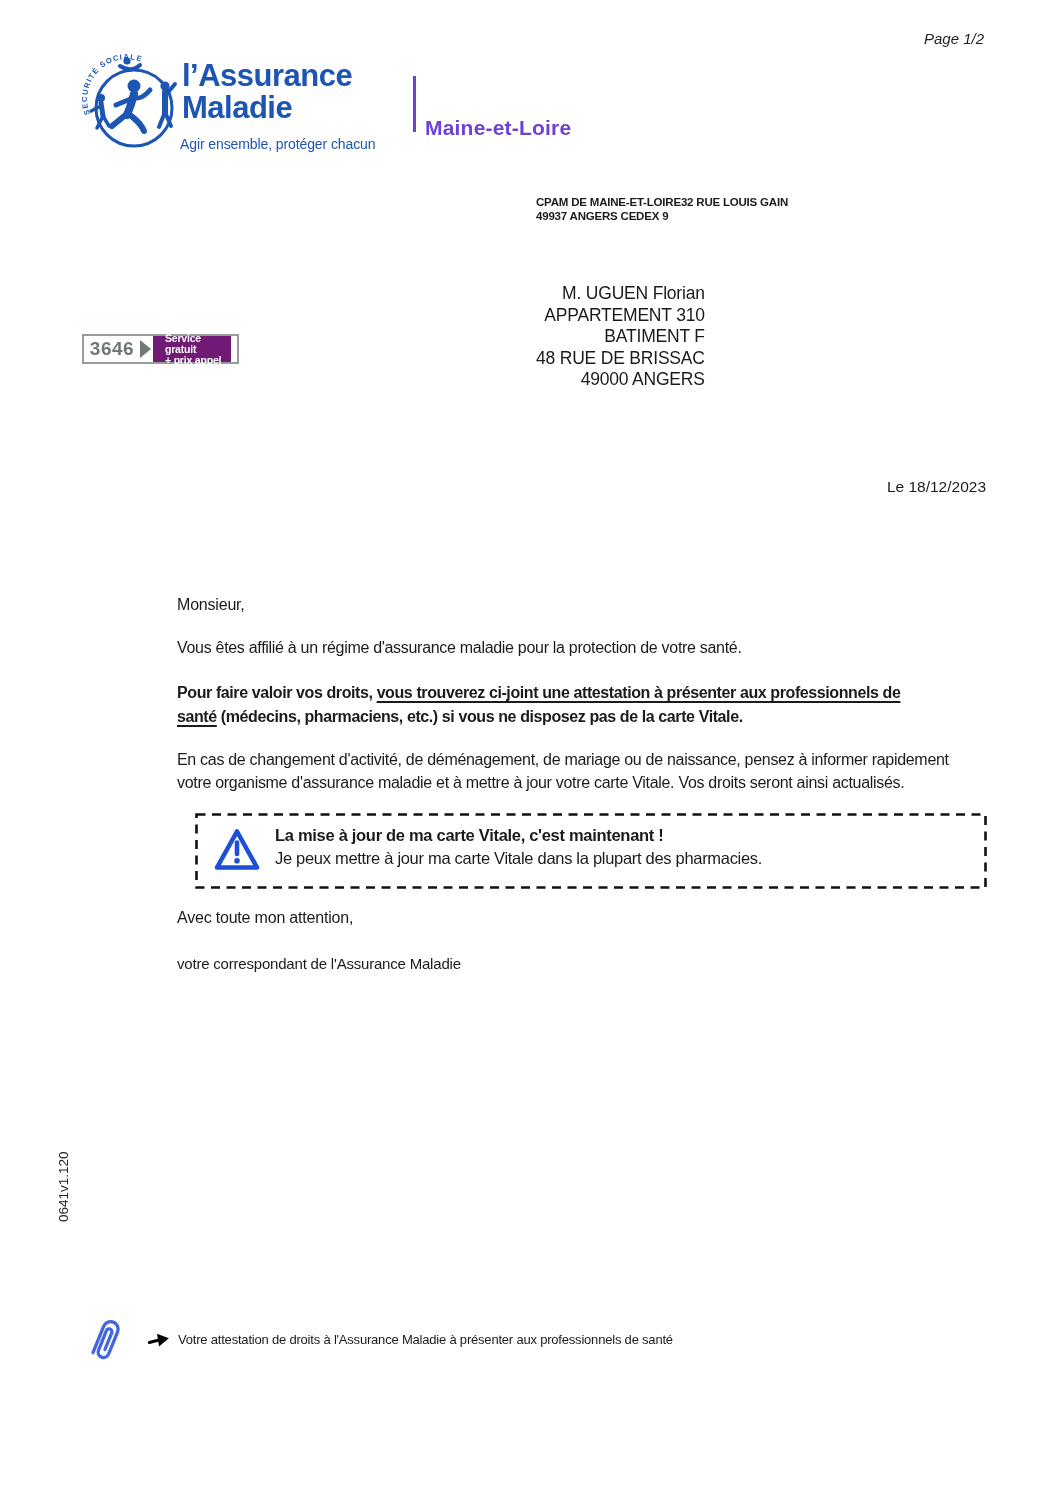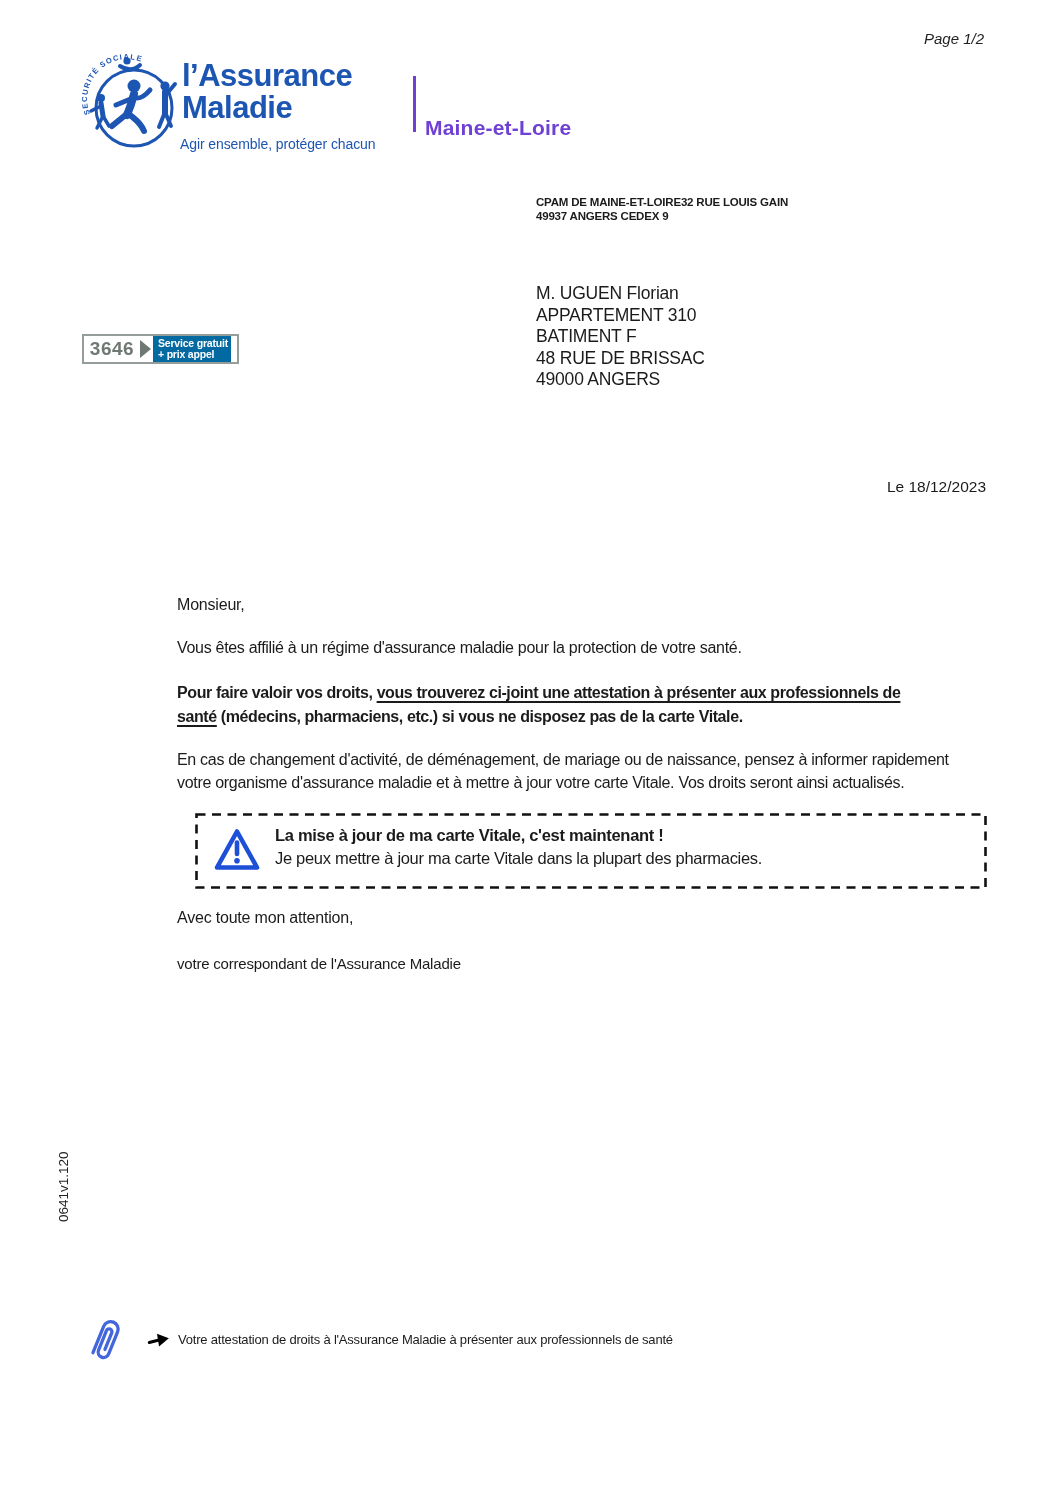--- a/index.html
+++ b/index.html
@@ -42,29 +42,29 @@
   }
   .badge-num {
     width:56px; display:flex; align-items:center; justify-content:center;
     color:#6f7974; font-weight:bold; font-size:19px; letter-spacing:0.5px;
   }
   .badge-chevron {
     align-self:center; width:0; height:0; margin-right:2px;
     border-left:11px solid #6f7974; border-top:9px solid transparent; border-bottom:9px solid transparent;
   }
   .badge-label {
-    background:#0369a1; color:#ffffff; width:78px;
+    background:#701a75; color:#ffffff; width:78px;
     display:flex; flex-direction:column; justify-content:center;
-    font-size:10.5px; font-weight:bold; line-height:11px; padding-left:5px; letter-spacing:-0.2px;
+    font-size:10.5px; font-weight:bold; line-height:11px; padding-left:12px; letter-spacing:-0.2px;
   }
   .badge-spacer { flex:1; background:#ffffff; }
   
   .recipient-block {
     position:absolute; left:536px; top:283px;
-    font-size:17.5px; line-height:21.5px; letter-spacing:-0.2px;
+    font-size:17.5px; line-height:21.5px; letter-spacing:-0.2px;text-align:right;
   }
   .date-line { position:absolute; top:478px; right:72px; font-size:15.5px; }
   
   .letter-title {
     position:absolute; left:185px; top:556px; color:#2d5ad6;
     font-size:17px; font-weight:bold; letter-spacing:-0.3px; white-space:nowrap;
   }
   .salutation { position:absolute; left:177px; top:596px; font-size:16px; letter-spacing:-0.2px; }
   .para { position:absolute; left:177px; width:830px; font-size:16px; letter-spacing:-0.3px; white-space:pre-line; }
   .para-1 { top:639px; }

